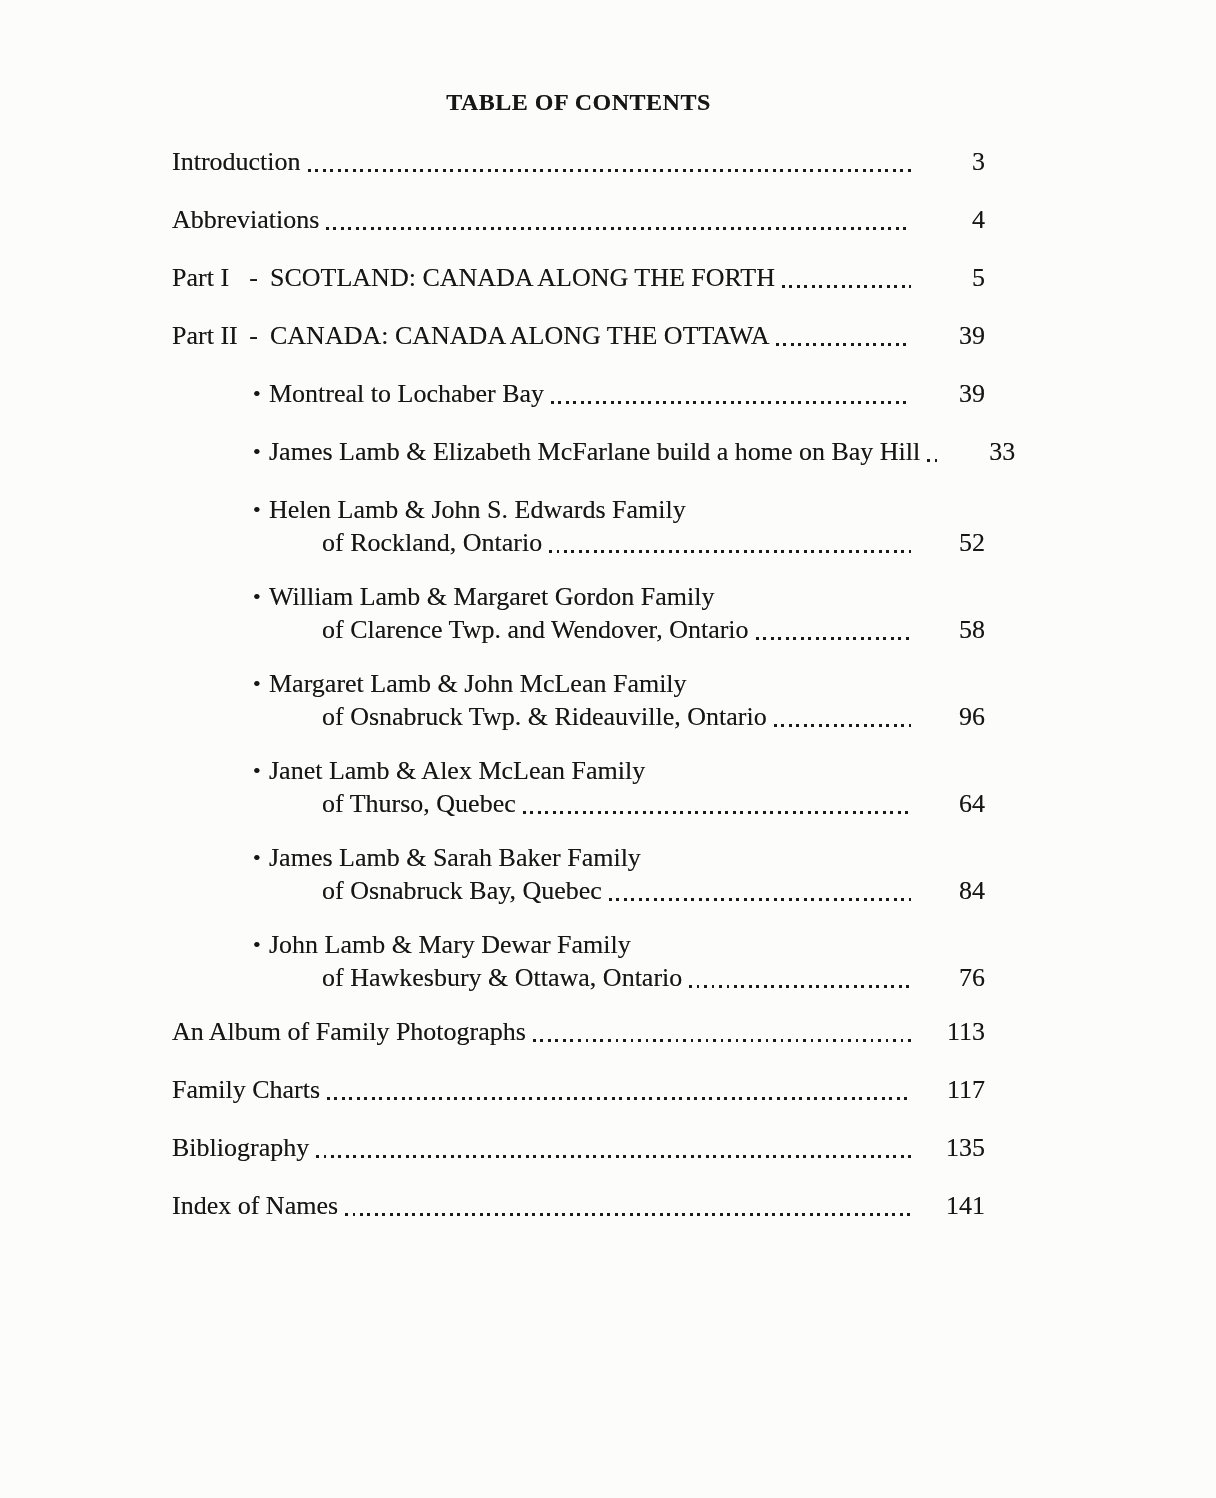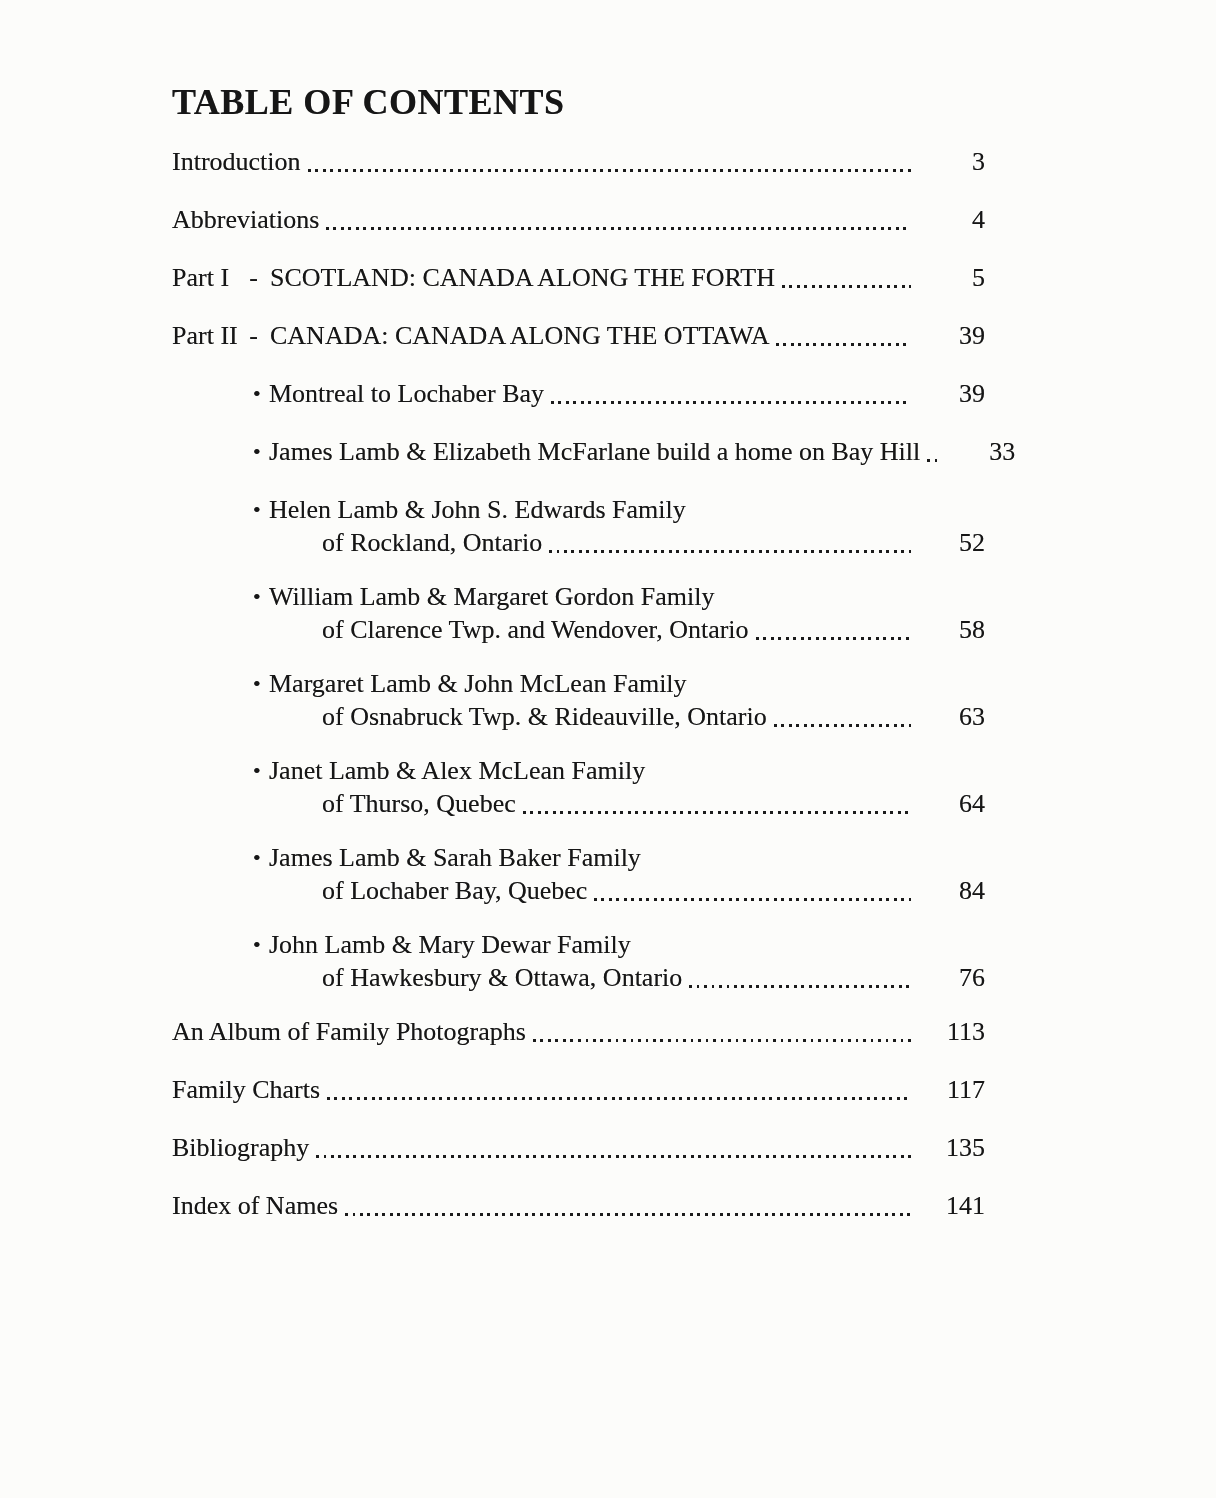--- a/index.html
+++ b/index.html
@@ -16,25 +16,25 @@
     color: #161616;
     font-family: "Liberation Serif", "DejaVu Serif", serif;
     font-size: 26px;
     overflow: hidden;
     box-sizing: border-box;
     padding: 86px 231px 0 172px;
     text-shadow: 0 0 0.4px rgba(0,0,0,0.45);
   }
   .title {
     margin: 0 0 26px 0;
-    font-size: 36px;
+    font-size: 24px;
     font-weight: bold;
     letter-spacing: 0.5px;
     line-height: 33px;
-    text-align: left;
+    text-align: center;
   }
   .entries { width: 100%; }
   .entry { margin: 0 0 25px 0; }
   .entry.two-line { margin-bottom: 21px; }
   .row {
     display: flex;
     align-items: center;
     line-height: 33px;
     white-space: nowrap;
   }
@@ -148,41 +148,41 @@
         </div>
       </div>
       <div class="entry two-line">
         <div class="row line1">
           <span class="bullet">•</span>
           <span class="label">Margaret Lamb &amp; John McLean Family</span>
         </div>
         <div class="row line2">
           <span class="label">of Osnabruck Twp. &amp; Rideauville, Ontario</span>
           <span class="leader"></span>
-          <span class="pagenum">63</span>
+          <span class="pagenum">96</span>
         </div>
       </div>
       <div class="entry two-line">
         <div class="row line1">
           <span class="bullet">•</span>
           <span class="label">Janet Lamb &amp; Alex McLean Family</span>
         </div>
         <div class="row line2">
           <span class="label">of Thurso, Quebec</span>
           <span class="leader"></span>
           <span class="pagenum">64</span>
         </div>
       </div>
       <div class="entry two-line">
         <div class="row line1">
           <span class="bullet">•</span>
           <span class="label">James Lamb &amp; Sarah Baker Family</span>
         </div>
         <div class="row line2">
-          <span class="label">of Lochaber Bay, Quebec</span>
+          <span class="label">of Osnabruck Bay, Quebec</span>
           <span class="leader"></span>
           <span class="pagenum">84</span>
         </div>
       </div>
       <div class="entry two-line">
         <div class="row line1">
           <span class="bullet">•</span>
           <span class="label">John Lamb &amp; Mary Dewar Family</span>
         </div>
         <div class="row line2">

